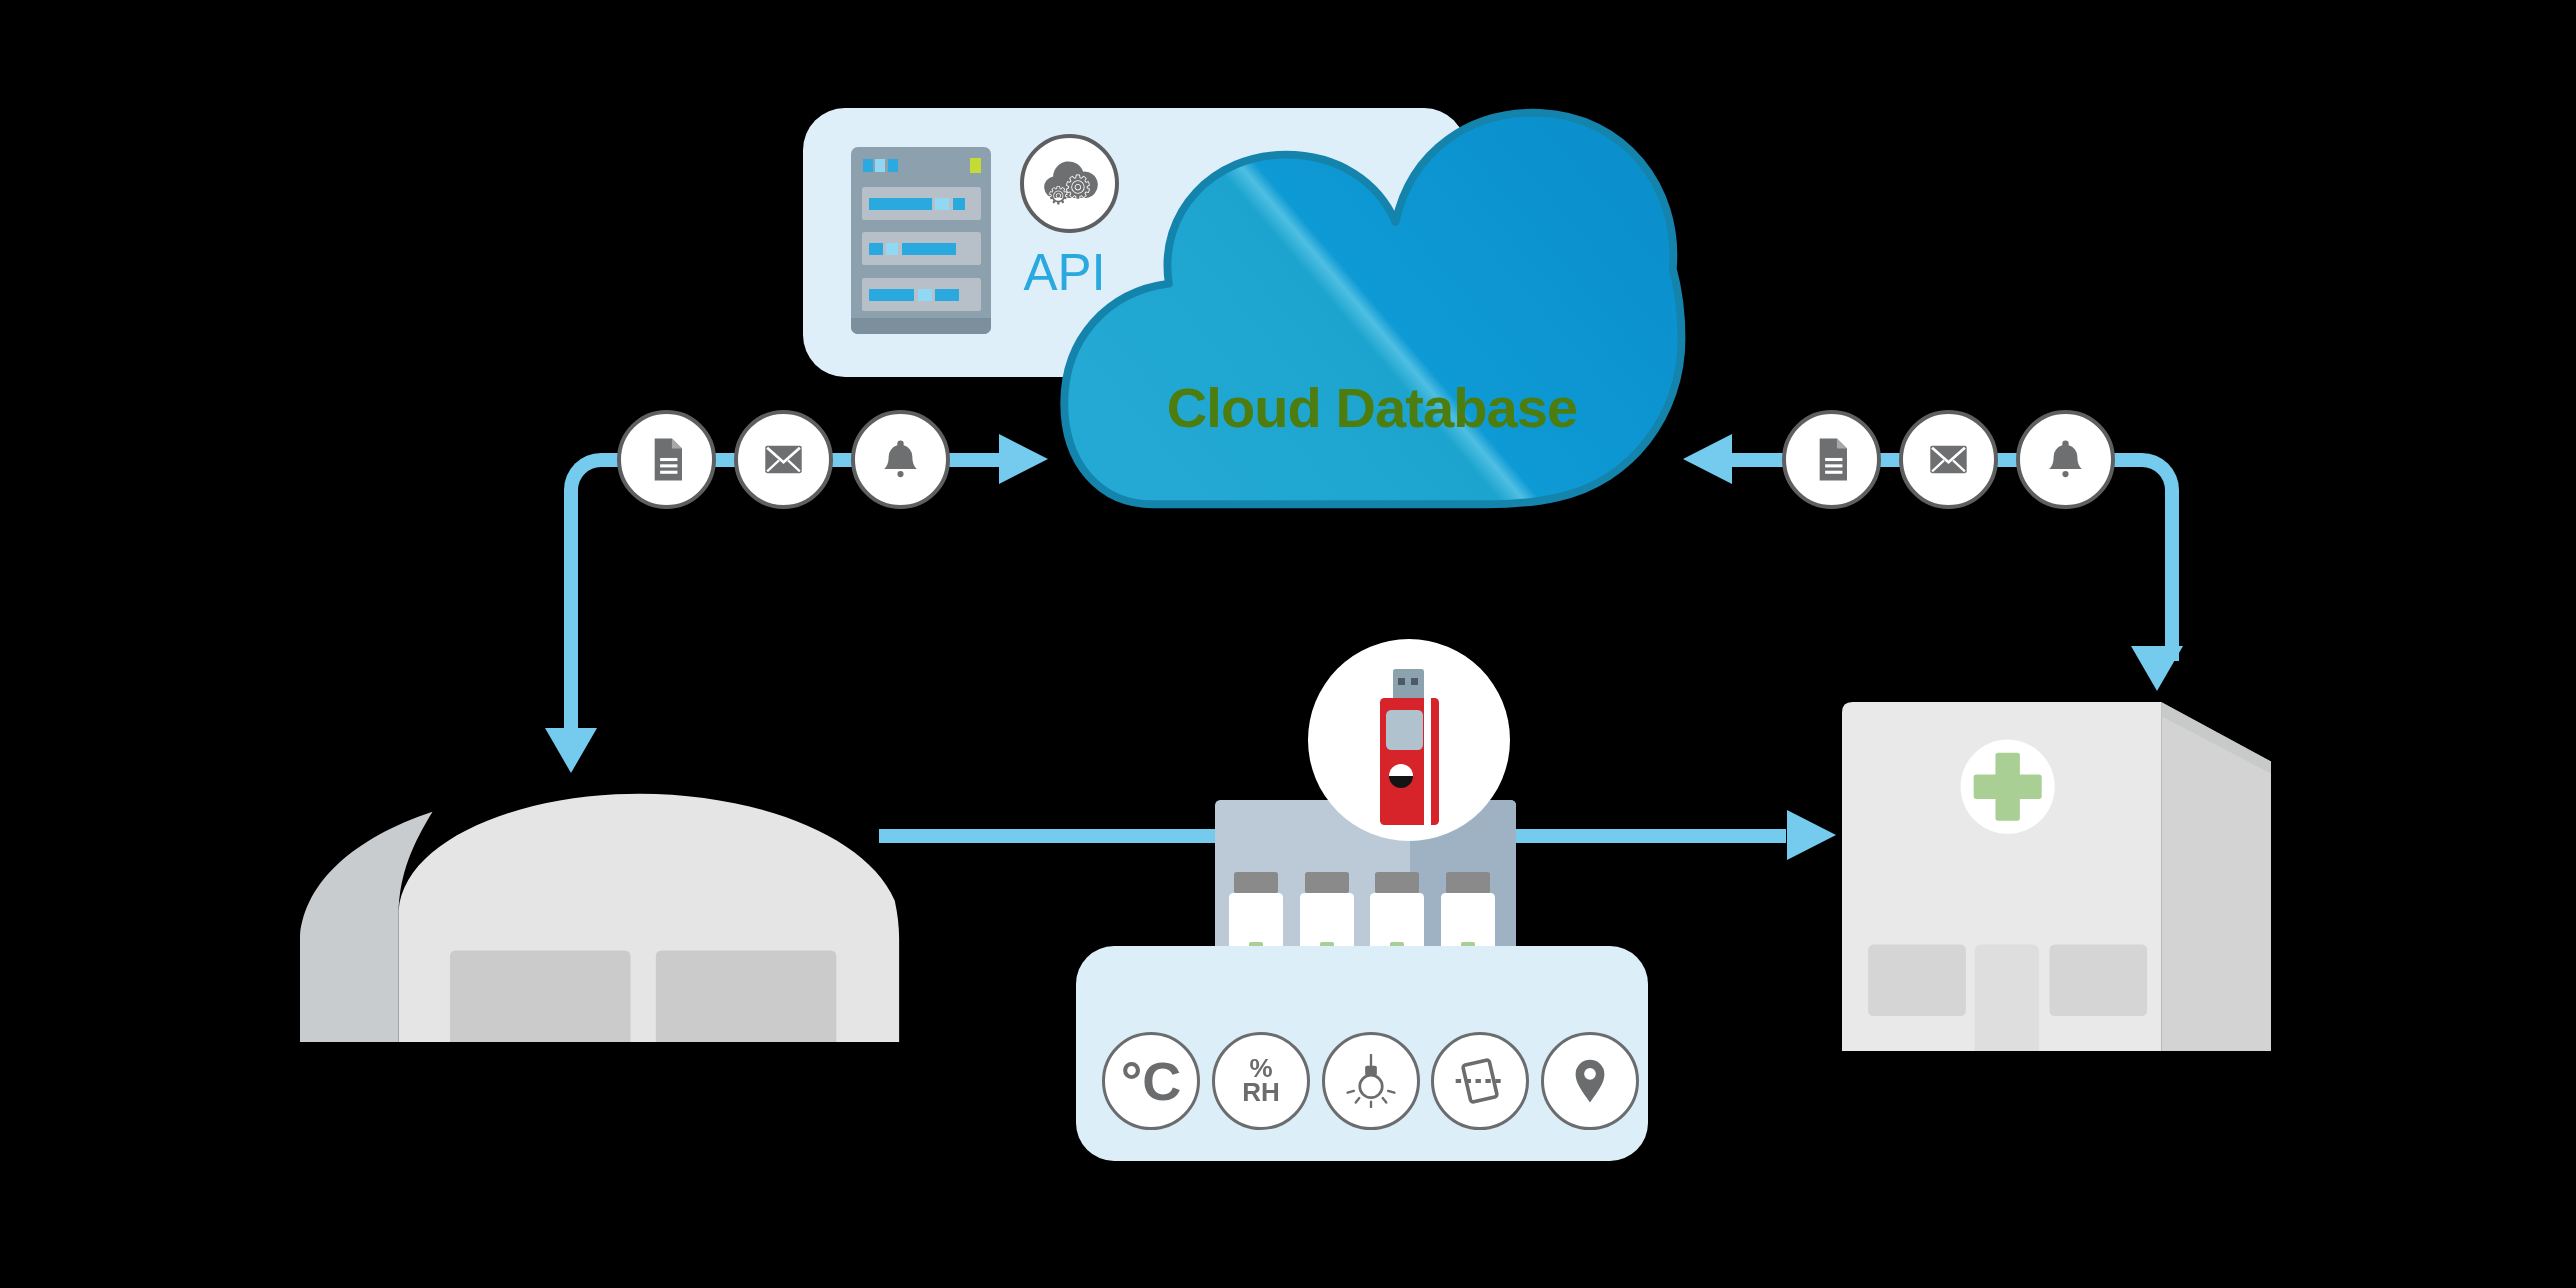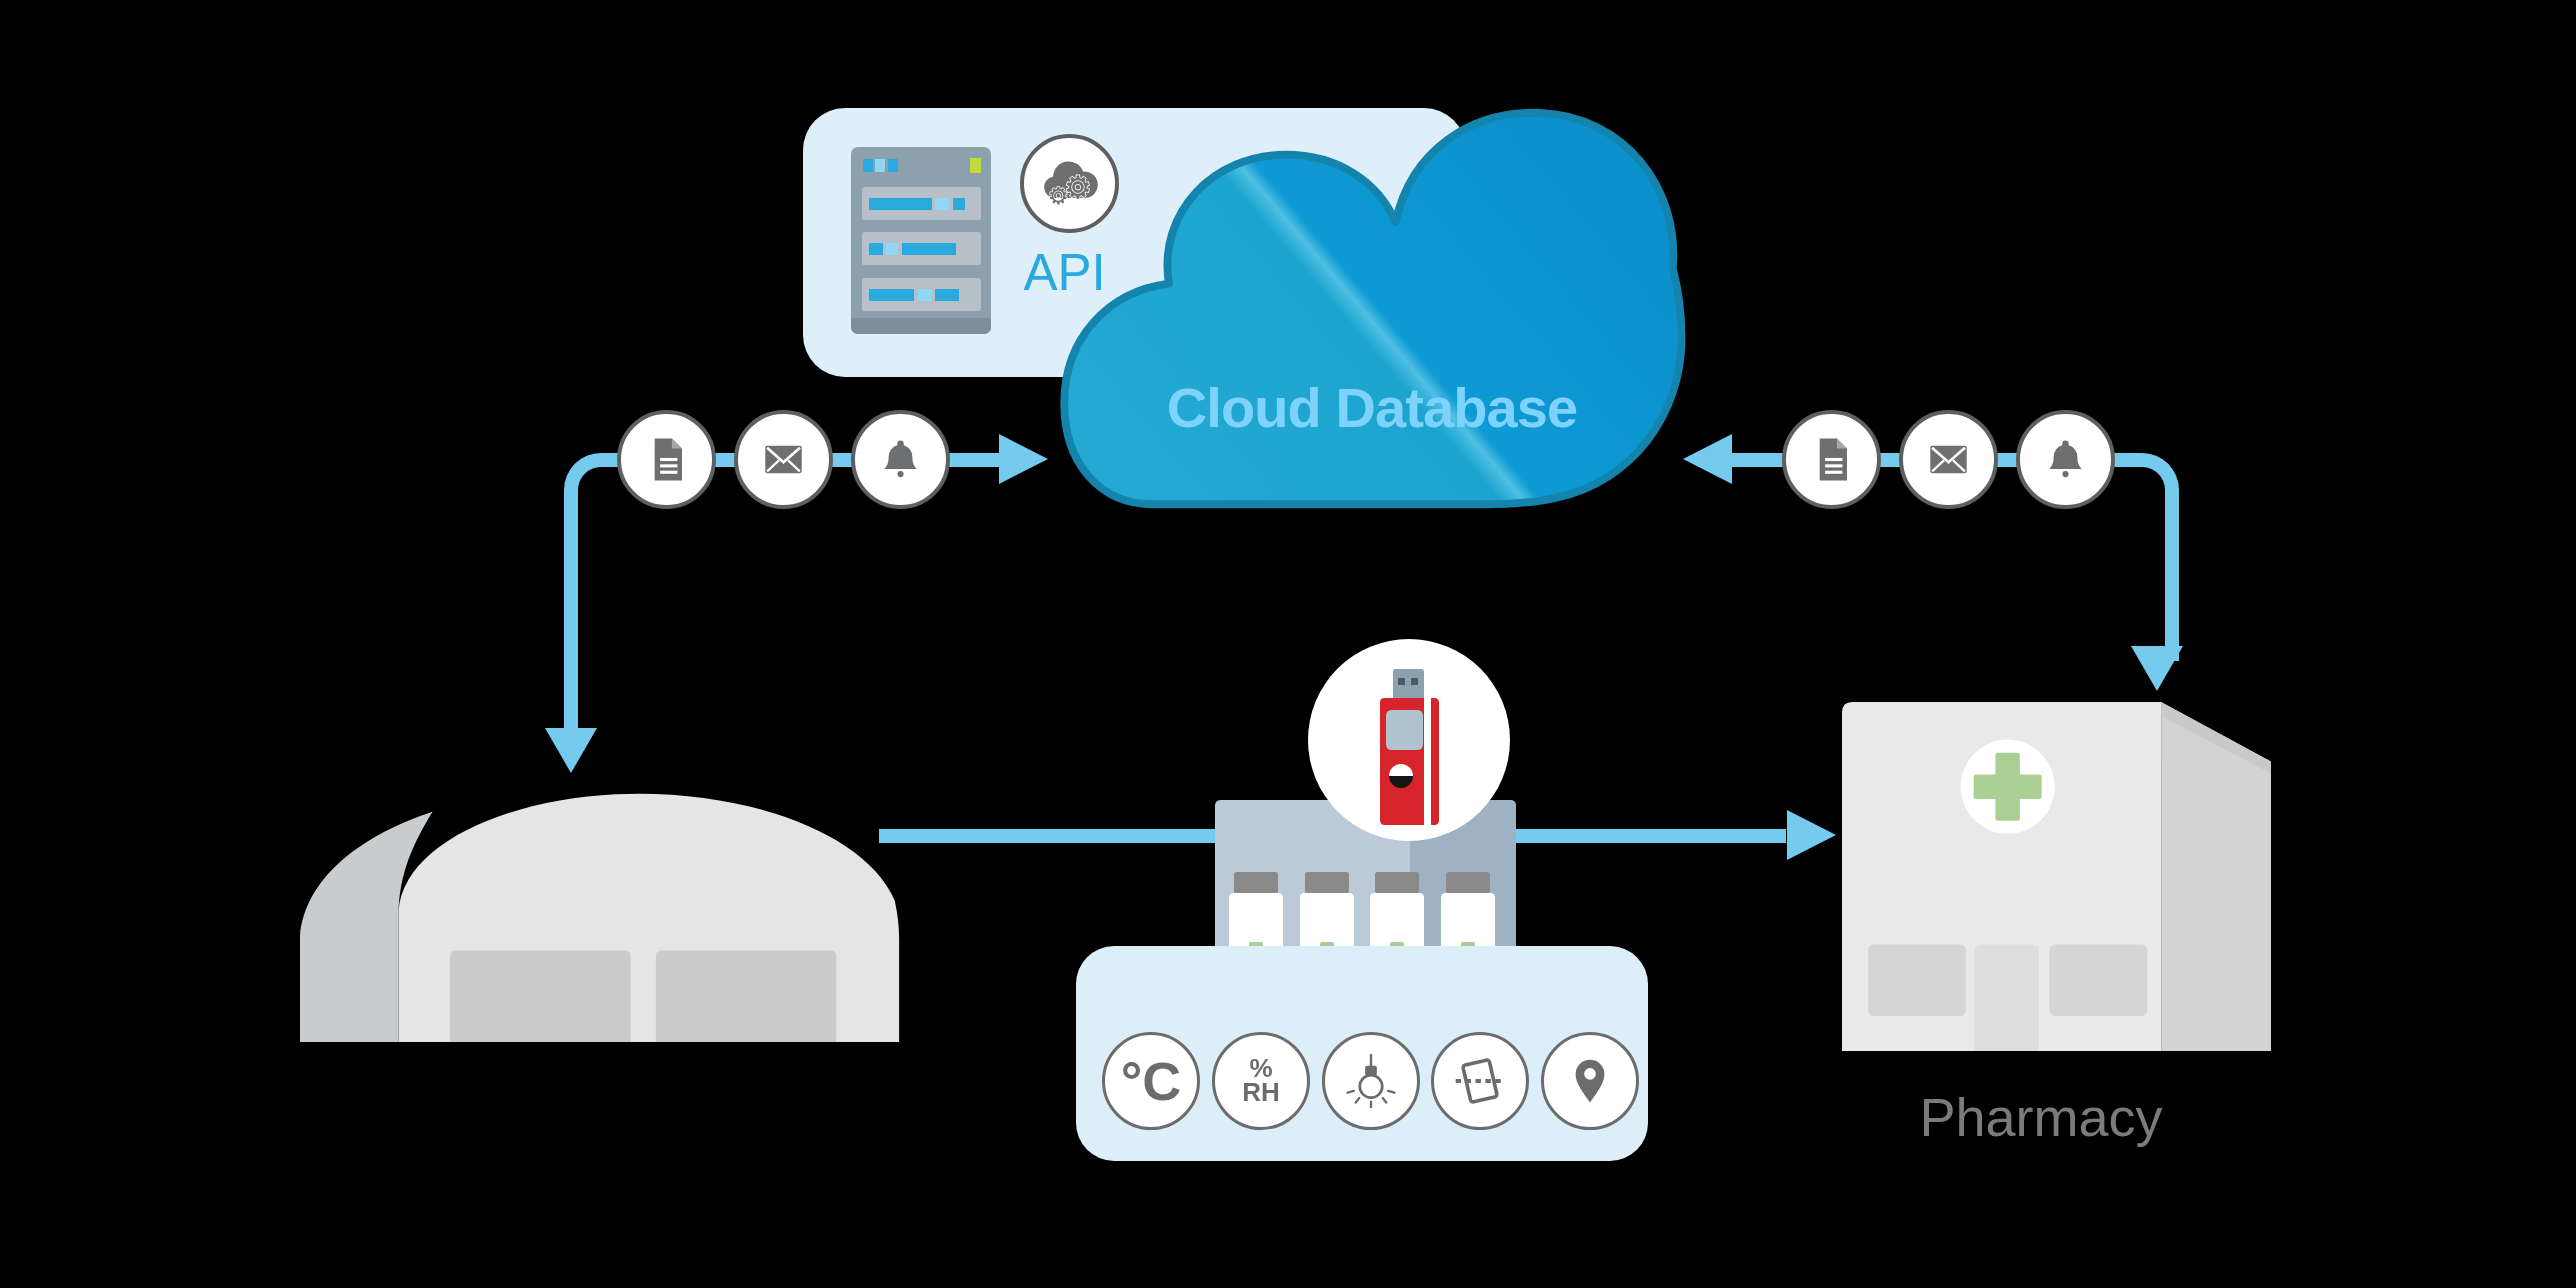--- a/index.html
+++ b/index.html
@@ -29,21 +29,21 @@
 
   
   .badge{background:#fff;border:4.4px solid #5E5F61;border-radius:50%;width:91px;height:91px;
          display:flex;align-items:center;justify-content:center;}
   .api-badge{left:1020px;top:134px;}
   .api-label{left:986px;top:243px;width:157px;text-align:center;font-size:51px;color:#2AA9DF;}
 
   
   .cloud-svg{left:1057px;top:105px;}
   .cloud-label{left:1057px;top:375px;width:630px;text-align:center;
-               font-size:56px;font-weight:bold;color:#7dd3fc;letter-spacing:-0.9px;}
+               font-size:56px;font-weight:bold;color:#4d7c0f;letter-spacing:-0.9px;}
   .elbow-left{left:564px;top:453px;width:434px;height:276px;
               border-top:14px solid #74CBEE;border-left:14px solid #74CBEE;border-top-left-radius:37px;}
   .elbow-right{left:1732px;top:453px;width:433px;height:194px;
               border-top:14px solid #74CBEE;border-right:14px solid #74CBEE;border-top-right-radius:37px;}
   .mid-line{left:879px;top:829px;width:907px;height:14px;background:#74CBEE;}
   .tri{width:0;height:0;}
   .tri.right{border-top:25px solid transparent;border-bottom:25px solid transparent;border-left:49px solid #74CBEE;}
   .tri.left {border-top:25px solid transparent;border-bottom:25px solid transparent;border-right:49px solid #74CBEE;}
   .tri.down {border-left:26px solid transparent;border-right:26px solid transparent;border-top:45px solid #74CBEE;}
   .h-cloud-in-left{left:999px;top:434px;}
@@ -294,16 +294,15 @@
     <path d="M366,0 L492,68 L492,82 L366,16 Z" fill="#C4C7C7" opacity="0.75"></path>
     <circle cx="190" cy="97" r="54" fill="#ffffff"></circle>
     <g fill="#A9CF94">
       <rect x="176" y="58" width="28" height="78" rx="3"></rect>
       <rect x="151" y="83" width="78" height="28" rx="3"></rect>
     </g>
     <rect x="30" y="278" width="112" height="82" rx="6" fill="#D5D5D5"></rect>
     <rect x="238" y="278" width="112" height="82" rx="6" fill="#D5D5D5"></rect>
     <path d="M152,286 q0,-8 8,-8 h58 q8,0 8,8 v114 h-74 z" fill="#DEDEDE"></path>
   </svg>
-  <div class="abs node-label" style="left:1823px;top:1086px;width:436px">Pharmacy</div>
 
 </div>
 
 
 </body></html>

